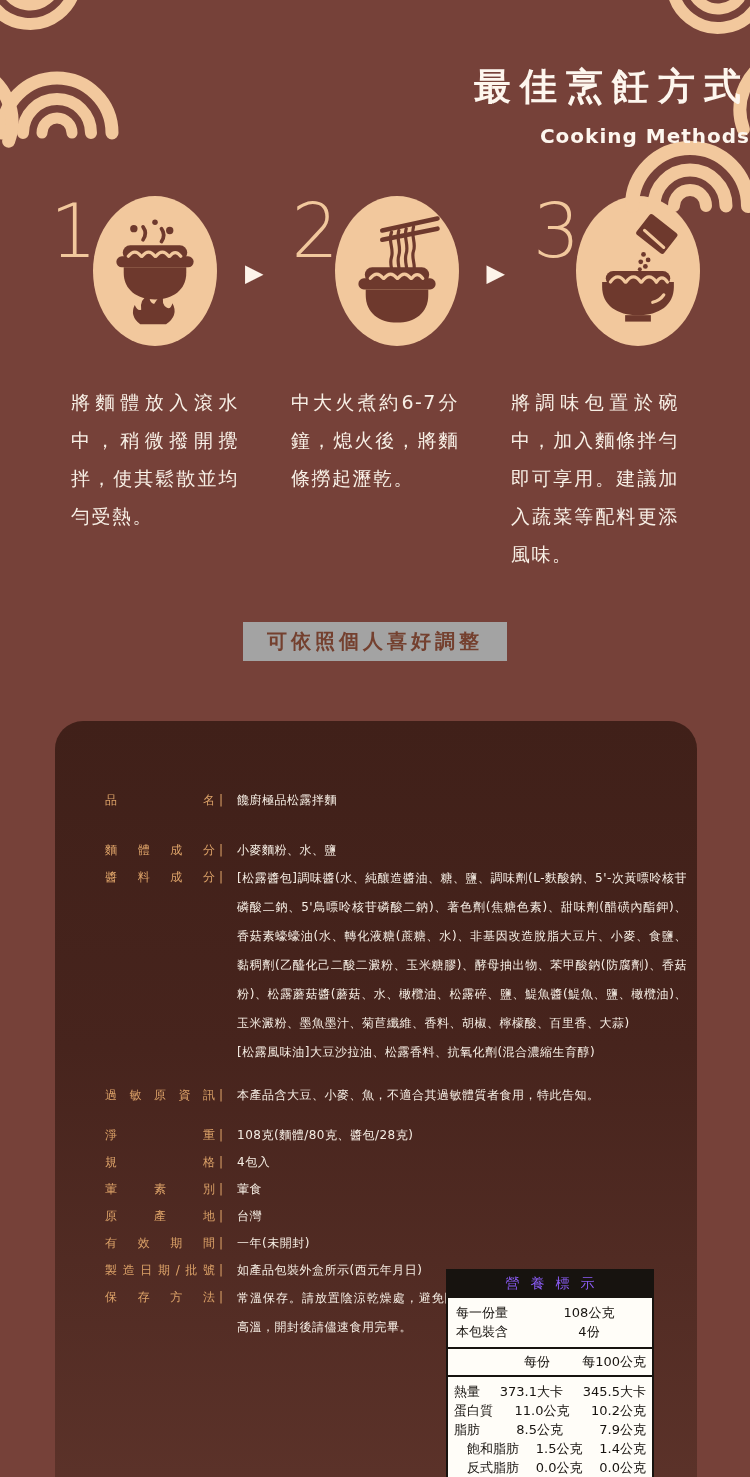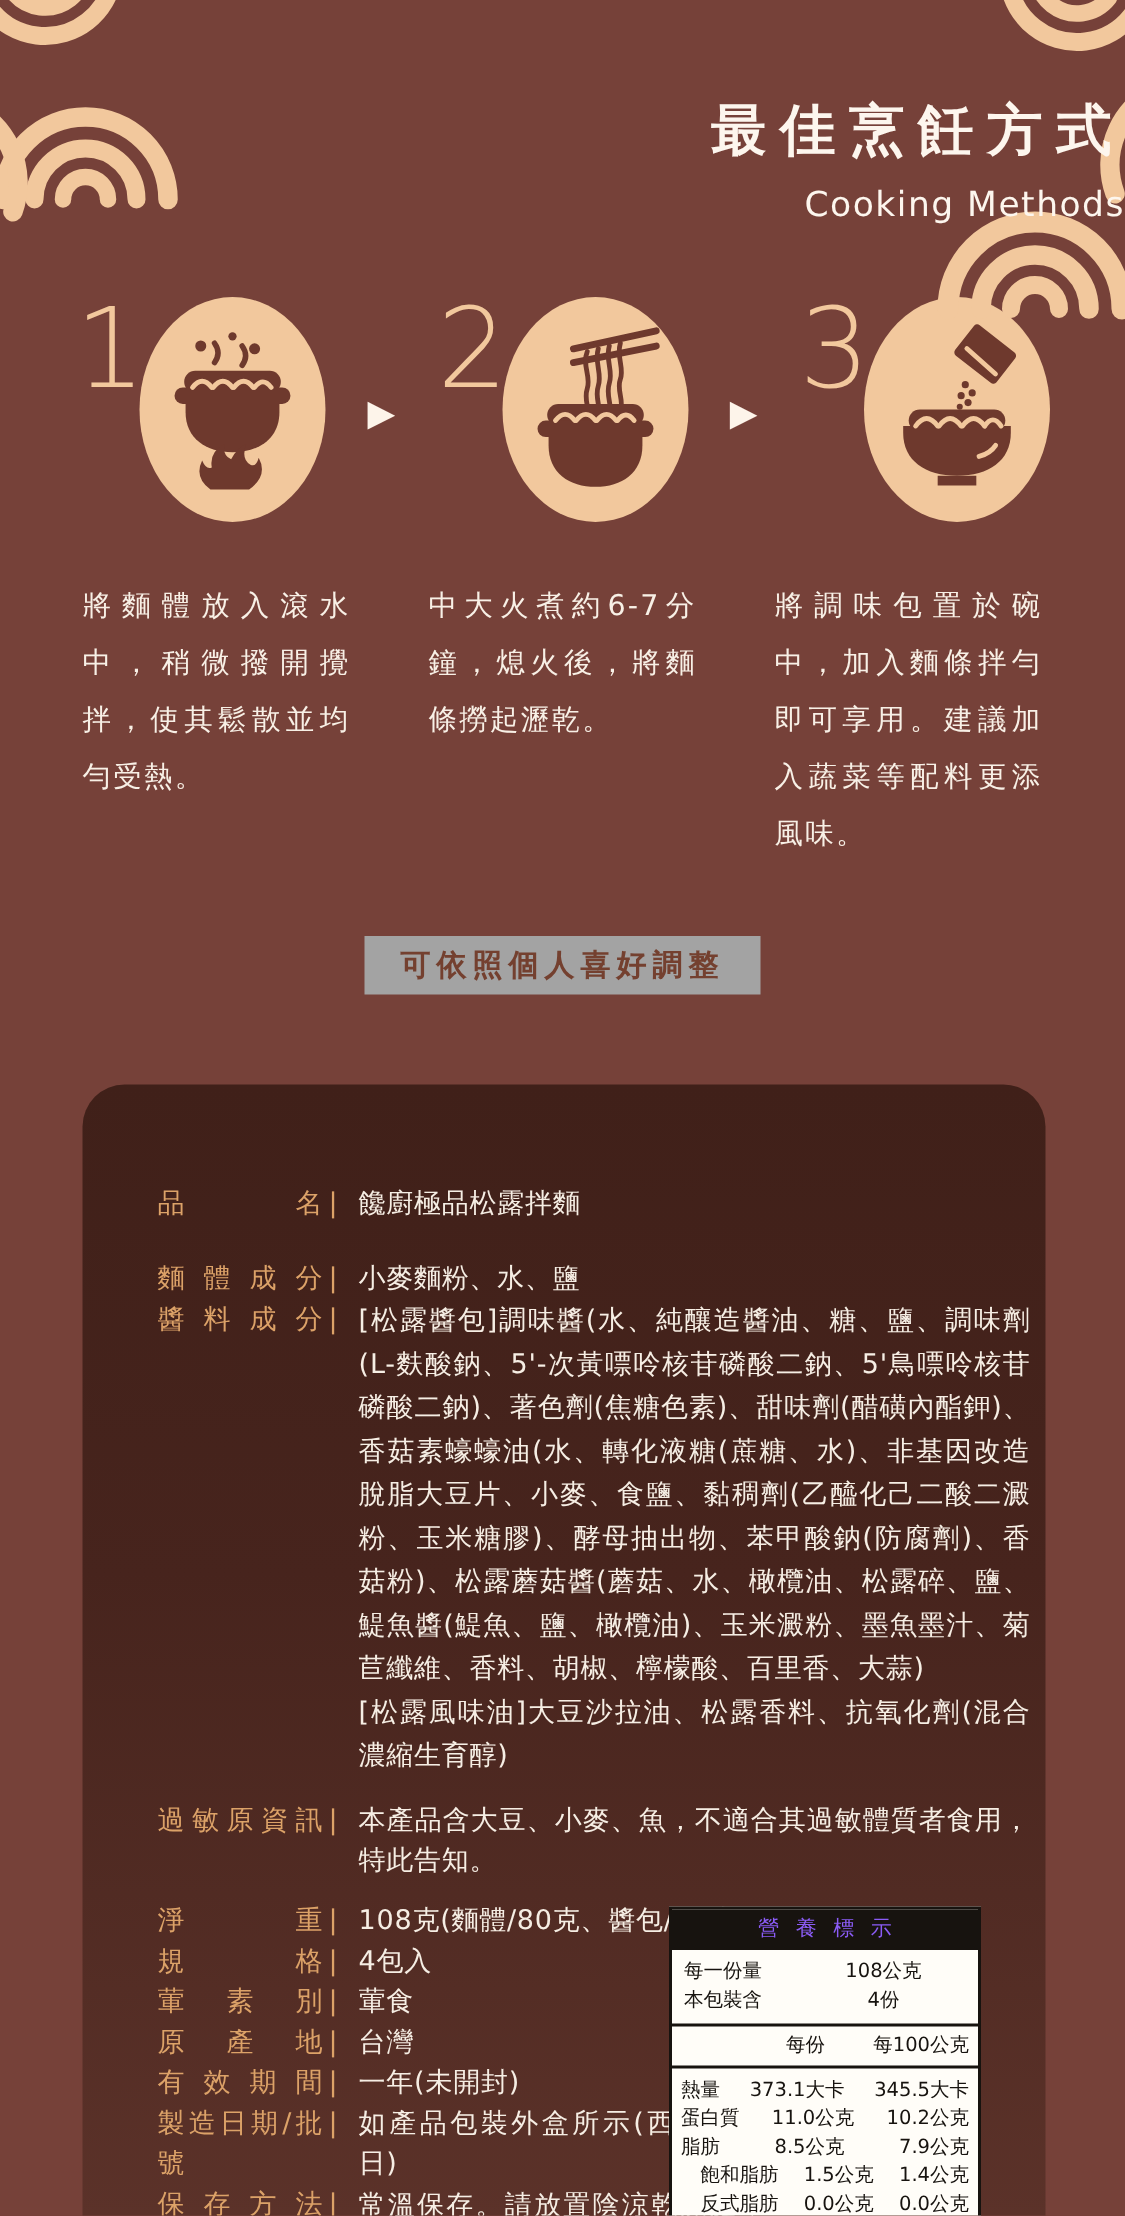--- a/index.html
+++ b/index.html
@@ -8,52 +8,52 @@
     background:#764139;
     font-family:"DejaVu Sans","Liberation Sans",sans-serif;
   }
   .deco{position:absolute;pointer-events:none;}
   .deco.tl{left:0;top:0;}
   .deco.tr{right:0;top:0;}
 
   
   .hero{padding-top:62px;text-align:right;position:relative;}
   .hero-title{color:#fdf6ee;font-size:37px;font-weight:bold;letter-spacing:9px;}
-  .hero-sub{color:#fdf6ee;font-size:23px;font-weight:normal;letter-spacing:1px;margin-top:12px;padding-left:20px;}
+  .hero-sub{color:#fdf6ee;font-size:20px;font-weight:bold;letter-spacing:1px;margin-top:12px;padding-left:20px;}
 
   
   .steps-row{margin-top:48px;padding:0 50px;display:flex;align-items:center;justify-content:space-between;}
   .step{display:flex;align-items:flex-start;}
   .step-num{color:#f2c89d;font-size:74px;font-weight:200;line-height:0.9;margin:2px -4px 0 0;font-family:"DejaVu Sans",sans-serif;}
   .step-oval{width:124px;height:150px;background:#f2c89d;border-radius:50%;display:flex;align-items:center;justify-content:center;}
   .arrow{color:#fdf4ea;font-size:24px;line-height:1;margin-top:4px;}
 
   
-  .step-texts{margin-top:18px;padding:0 55px;display:flex;gap:52px;}
+  .step-texts{margin-top:18px;padding:0 71px;display:flex;gap:52px;}
   .step-text{flex:1;color:#f8f0e6;font-size:19px;line-height:38px;letter-spacing:1.5px;text-align:justify;}
 
   
   .note-wrap{margin-top:30px;text-align:center;}
   .note{display:inline-block;background:#a3a3a3;color:#74402f;font-size:20px;font-weight:bold;
         letter-spacing:4px;padding:6px 24px;}
 
   
   .card{
     margin:60px 0 0 55px;width:642px;height:816px;border-radius:28px;
     background:linear-gradient(180deg,#402019 0%,#47241d 40%,#5e342b 100%);
     padding:42px 8px 0 50px;box-sizing:border-box;position:relative;overflow:hidden;
   }
   .card-head{display:flex;align-items:center;}
   .card-title{font-family:"DejaVu Serif","Liberation Serif",serif;color:#f8f3ec;font-size:43px;font-weight:bold;letter-spacing:3px;line-height:1;}
   .card-sub{font-family:"DejaVu Serif","Liberation Serif",serif;color:#d9a873;font-size:29px;margin-left:16px;line-height:1;padding-top:12px;}
   .head-line{flex:1;height:3px;background:#eac493;margin-left:14px;margin-top:12px;}
 
   .group{margin-right:2px;}
   .g1{margin-top:24px;} .g2{margin-top:23px;} .g3{margin-top:15px;} .g4{margin-top:13px;}
-  .field{display:flex;align-items:flex-start;font-size:18px;line-height:27px;}
+  .field{display:flex;align-items:flex-start;font-size:12px;line-height:27px;}
   .lbl{width:110px;flex:none;color:#dca268;text-align:justify;text-align-last:justify;}
   .pipe{flex:none;color:#dca268;margin:0 14px 0 4px;}
   .val{color:#f6eee4;letter-spacing:0.5px;text-align:justify;}
   .val .vline{display:block;}
   .para .val{line-height:29px;}
   .narrow .val{max-width:272px;}
 
   
   .ntable{
     position:absolute;left:391px;top:548px;width:208px;box-sizing:border-box;

